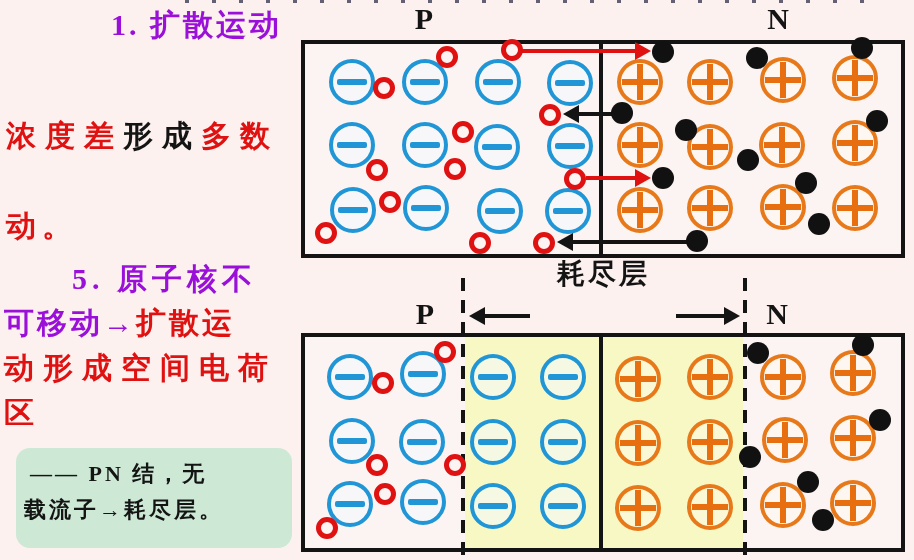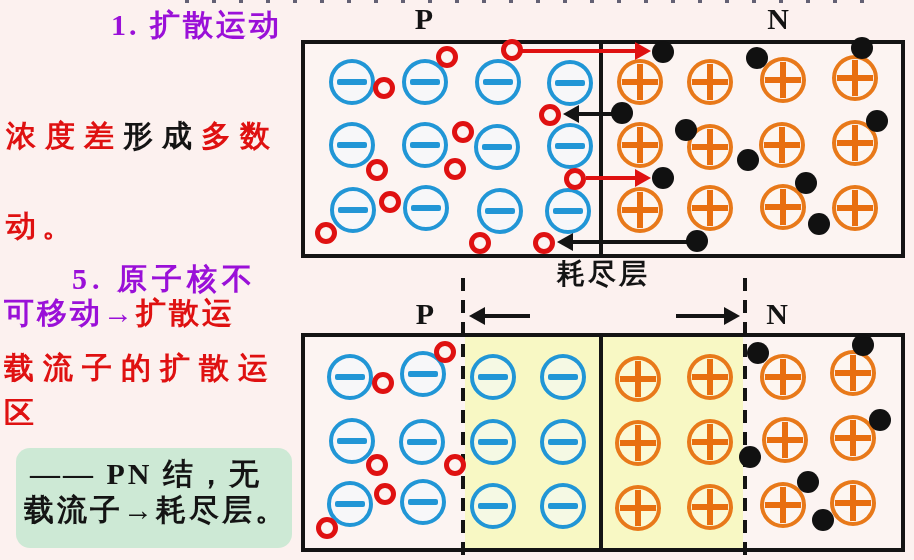--- a/index.html
+++ b/index.html
@@ -24,30 +24,30 @@
   }
   .seg-purple{color:var(--purple,#9a10d8);}
   .seg-red{color:var(--red,#df1111);margin-top:36px;}
   .seg-black{color:var(--black_ink,#141414);}
   .l1{left:88px;top:8px;letter-spacing:3px;margin-left:23px;}
   .l2{left:88px;top:72px;}
   .l3{left:6px;top:119px;letter-spacing:9px;}
   .l4{left:6px;top:164px;letter-spacing:9px;}
   .l5{left:6px;top:209px;}
   .l6{left:72px;top:262px;letter-spacing:5px;}
-  .l7{left:4px;top:296px;letter-spacing:3px;}
+  .l7{left:4px;top:306px;letter-spacing:3px;}
   .l8{left:4px;top:351px;letter-spacing:9px;}
   .l9{left:4px;top:396px;}
 
   .green-note{
     position:absolute;left:16px;top:448px;width:276px;height:100px;
     background:var(--green,#cde9d5);border-radius:14px;
   }
   .gn-line{
-    position:absolute;font-weight:bold;font-size:30px;line-height:36px;
+    position:absolute;font-weight:bold;font-size:22px;line-height:36px;
     color:var(--black_ink,#141414);letter-spacing:3px;white-space:nowrap;
   }
   .gn1{left:14px;top:8px;}
   .gn2{left:8px;top:44px;}
 
   
   .dbox{
     position:absolute;box-sizing:border-box;
     border:4px solid var(--black_ink,#141414);
     background:var(--box_bg,#fcf4f2);
@@ -124,21 +124,21 @@
 
 <div class="stage" id="stage">
 
   <div class="crop-marks"></div>
 
   <div class="text-line l1"><span class="seg-purple">1. 扩散运动</span></div>
   <div class="text-line l3"><span class="seg-red">浓度差</span><span class="seg-black">形成</span><span class="seg-red">多数</span></div>
   <div class="text-line l5"><span class="seg-red">动。</span></div>
   <div class="text-line l6"><span class="seg-purple">5. 原子核不</span></div>
   <div class="text-line l7"><span class="seg-purple">可移动→</span><span class="seg-red">扩散运</span></div>
-  <div class="text-line l8"><span class="seg-red">载流子的扩散运</span></div>
+  <div class="text-line l8"><span class="seg-red">动形成空间电荷</span></div>
   <div class="text-line l9"><span class="seg-red">区</span></div>
 
   <div class="green-note">
     <div class="gn-line gn1">—— PN 结，无</div>
     <div class="gn-line gn2">载流子→耗尽层。</div>
   </div>
 
   <div class="plabel top-p">P</div>
   <div class="plabel top-n">N</div>
   <div class="dbox top-box"></div>

